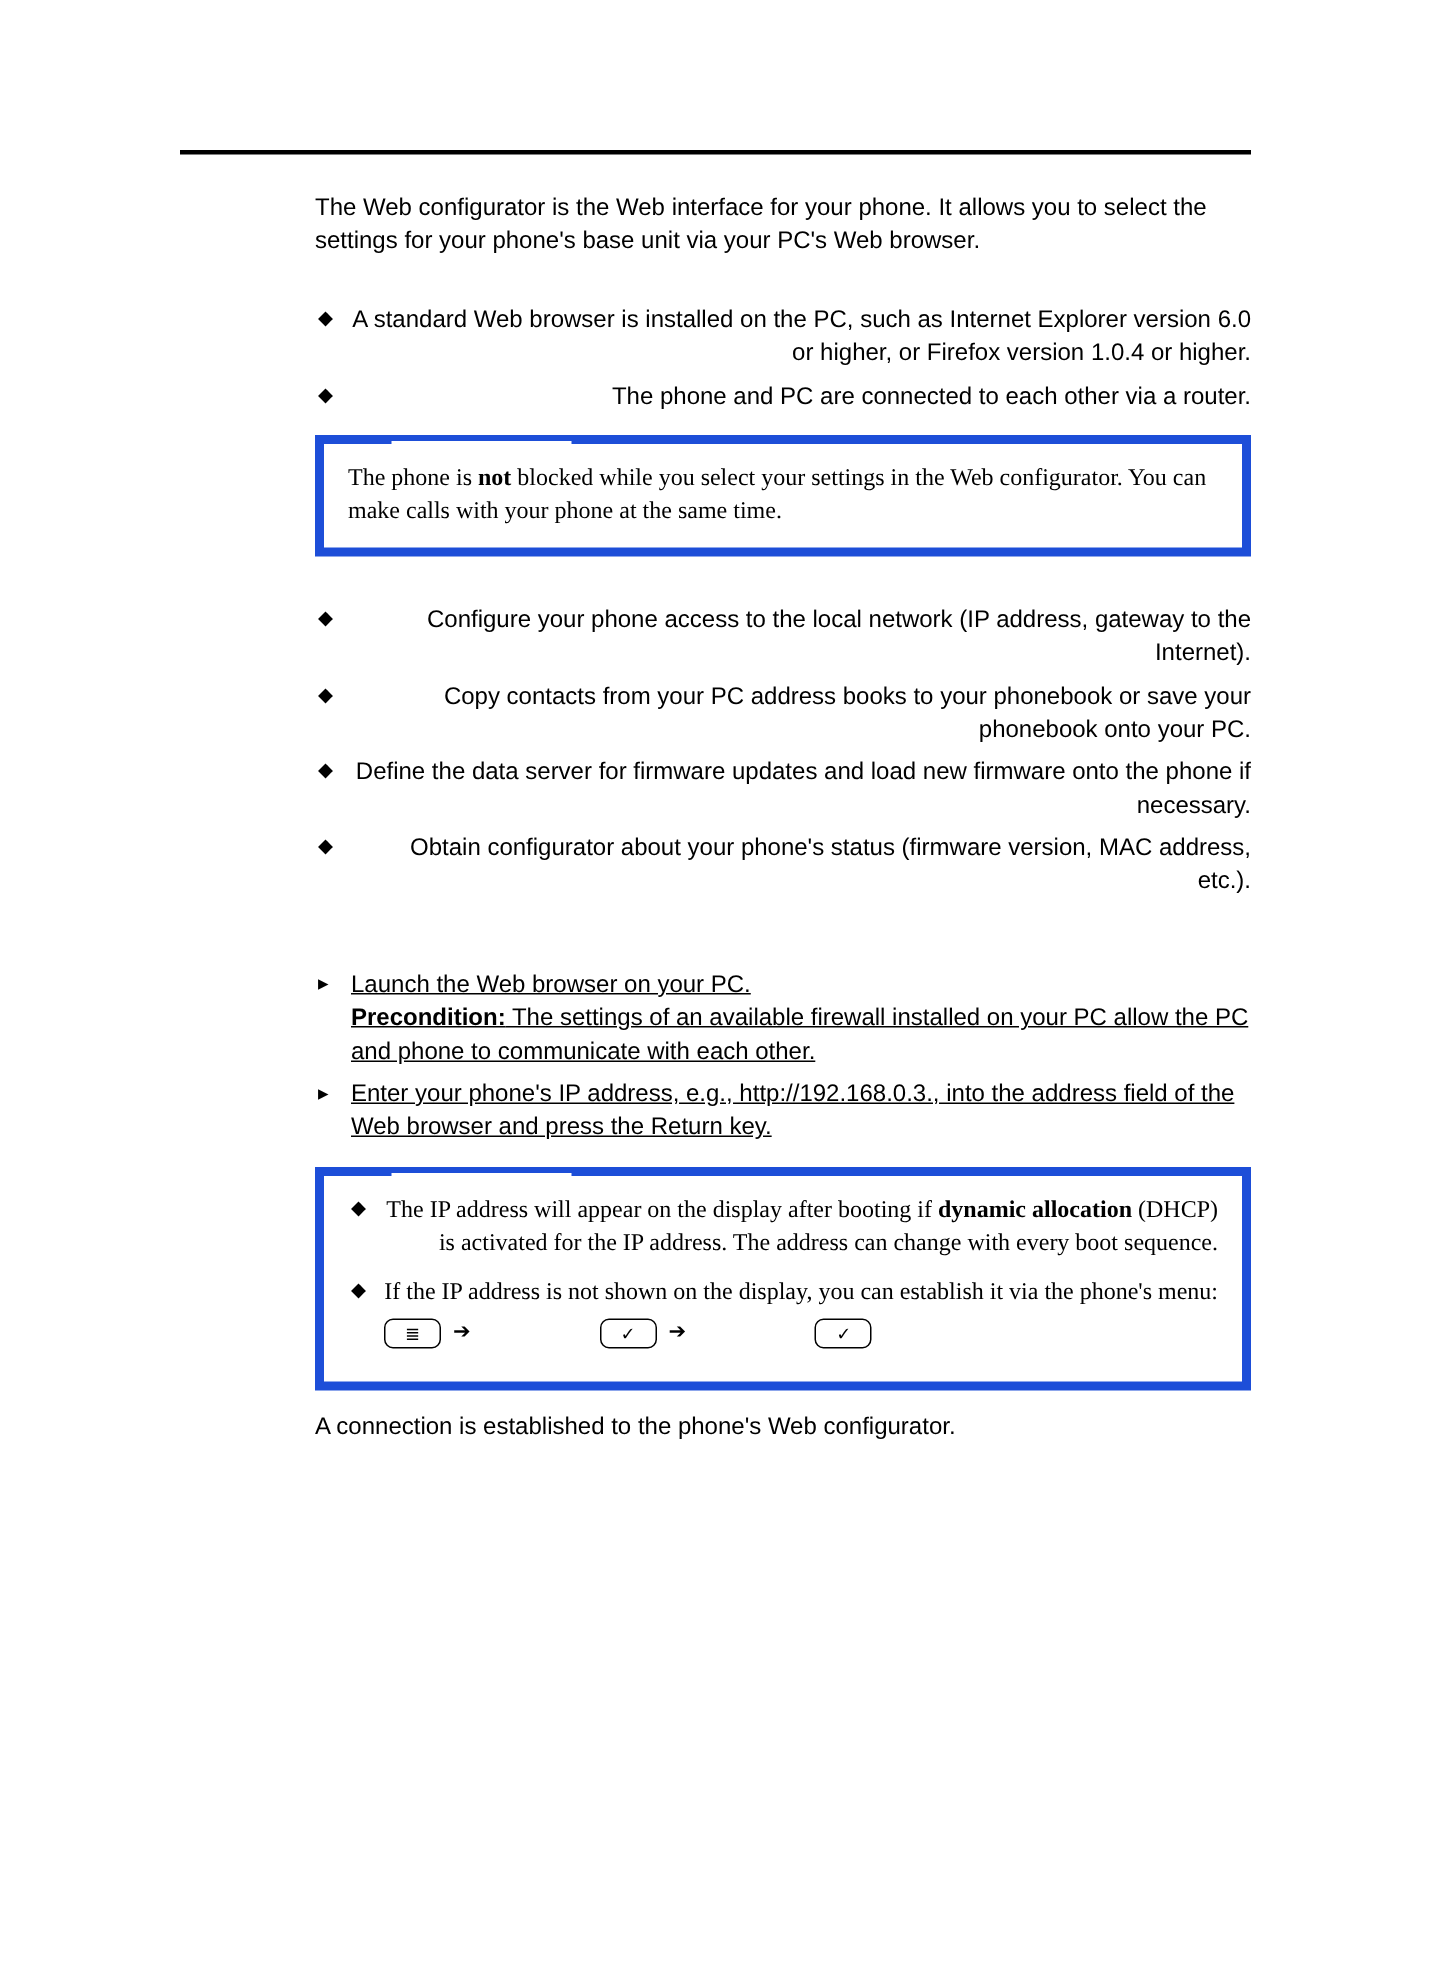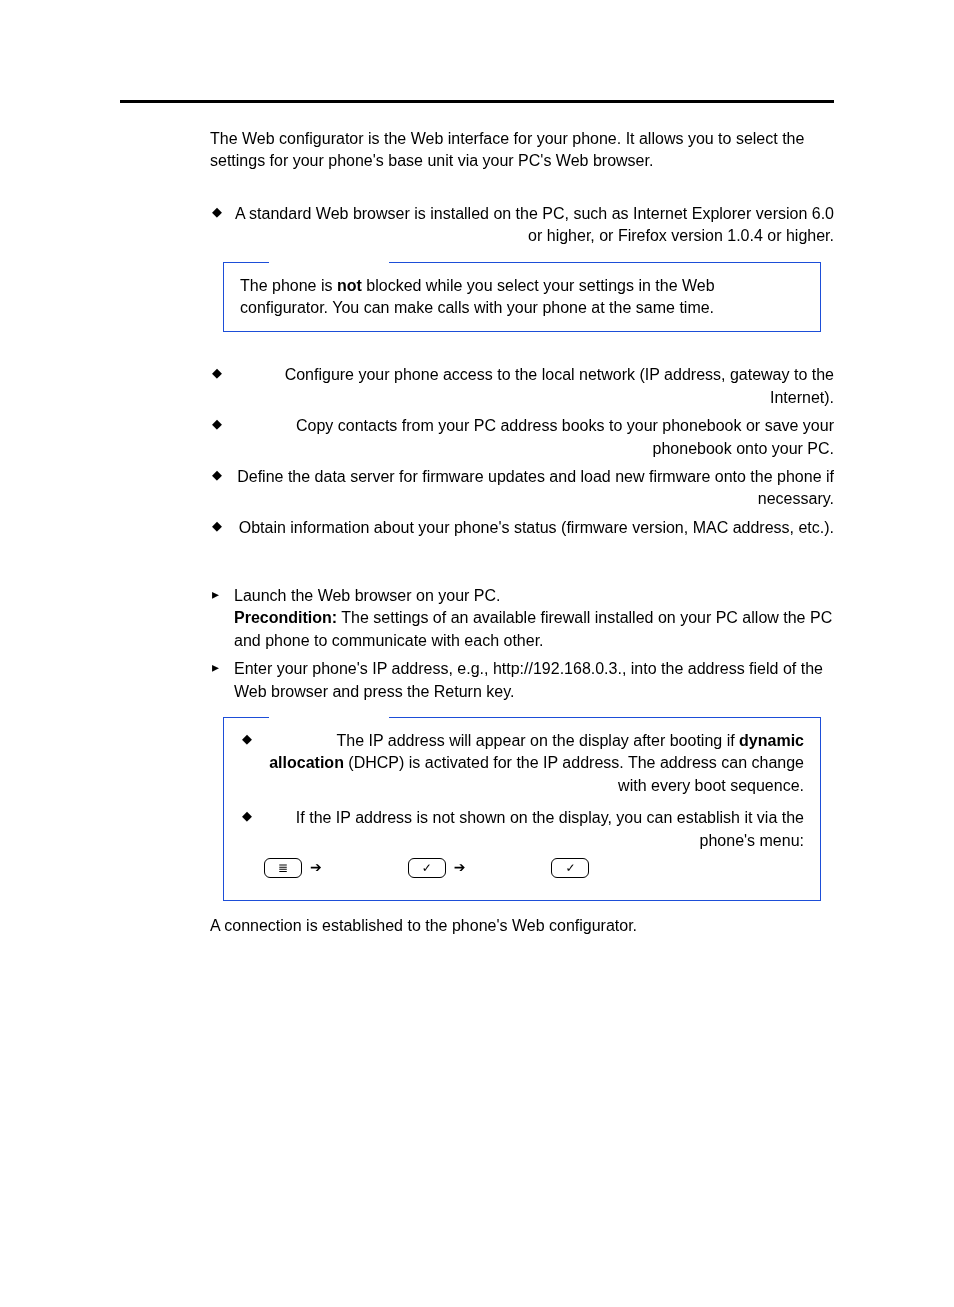--- a/index.html
+++ b/index.html
@@ -45,40 +45,42 @@
       content: "◆";
       position: absolute;
       left: 2px;
       top: 0;
       font-size: 13px;
     }
     ul.arrow {
       list-style: none;
       padding: 0;
       margin: 0 0 10px 0;
+      text-decoration: underline;
     }
     ul.arrow > li {
       position: relative;
       padding-left: 24px;
       font-size: 16px;
       line-height: 1.4;
       margin-bottom: 6px;
     }
     ul.arrow > li::before {
       content: "▸";
       position: absolute;
       left: 2px;
       top: 0;
       font-size: 14px;
     }
     .note-box {
-      border: 1px solid #1d4ed8;
+      border: 6px solid #1d4ed8;
       padding: 12px 16px;
-      margin: 14px 13px;
+      margin: 14px 0;
       position: relative;
+      font-family: Liberation Serif, serif;
     }
     .note-tab-gap {
       position: absolute;
       top: -2px;
       left: 45px;
       width: 120px;
       height: 4px;
       background: #fff;
     }
     .note-inner {
@@ -126,36 +128,37 @@
 <div class="page">
   <div class="header-bar"></div>
 
   <div class="content">
     <p>The Web configurator is the Web interface for your phone. It allows you to select the settings for your phone's base unit via your PC's Web browser.</p>
 
     <div class="spacer"></div>
 
     <ul class="diamond">
       <li>A standard Web browser is installed on the PC, such as Internet Explorer version 6.0 or higher, or Firefox version 1.0.4 or higher.</li>
+      <li>The phone and PC are connected to each other via a router.</li>
     </ul>
 
     <div class="note-box">
       <div class="note-tab-gap"></div>
       <div class="note-inner">
         <span>The phone is </span><span class="bold">not</span><span> blocked while you select your settings in the Web configurator. You can make calls with your phone at the same time.</span>
       </div>
     </div>
 
     <div class="spacer"></div>
 
     <ul class="diamond">
       <li>Configure your phone access to the local network (IP address, gateway to the Internet).</li>
       <li>Copy contacts from your PC address books to your phonebook or save your phonebook onto your PC.</li>
       <li>Define the data server for firmware updates and load new firmware onto the phone if necessary.</li>
-      <li>Obtain information about your phone's status (firmware version, MAC address, etc.).</li>
+      <li>Obtain configurator about your phone's status (firmware version, MAC address, etc.).</li>
     </ul>
 
     <div class="spacer"></div>
     <div class="spacer"></div>
 
     <ul class="arrow">
       <li>
         <span>Launch the Web browser on your PC.</span><br>
         <span class="bold">Precondition:</span><span> The settings of an available firewall installed on your PC allow the PC and phone to communicate with each other.</span>
       </li>

